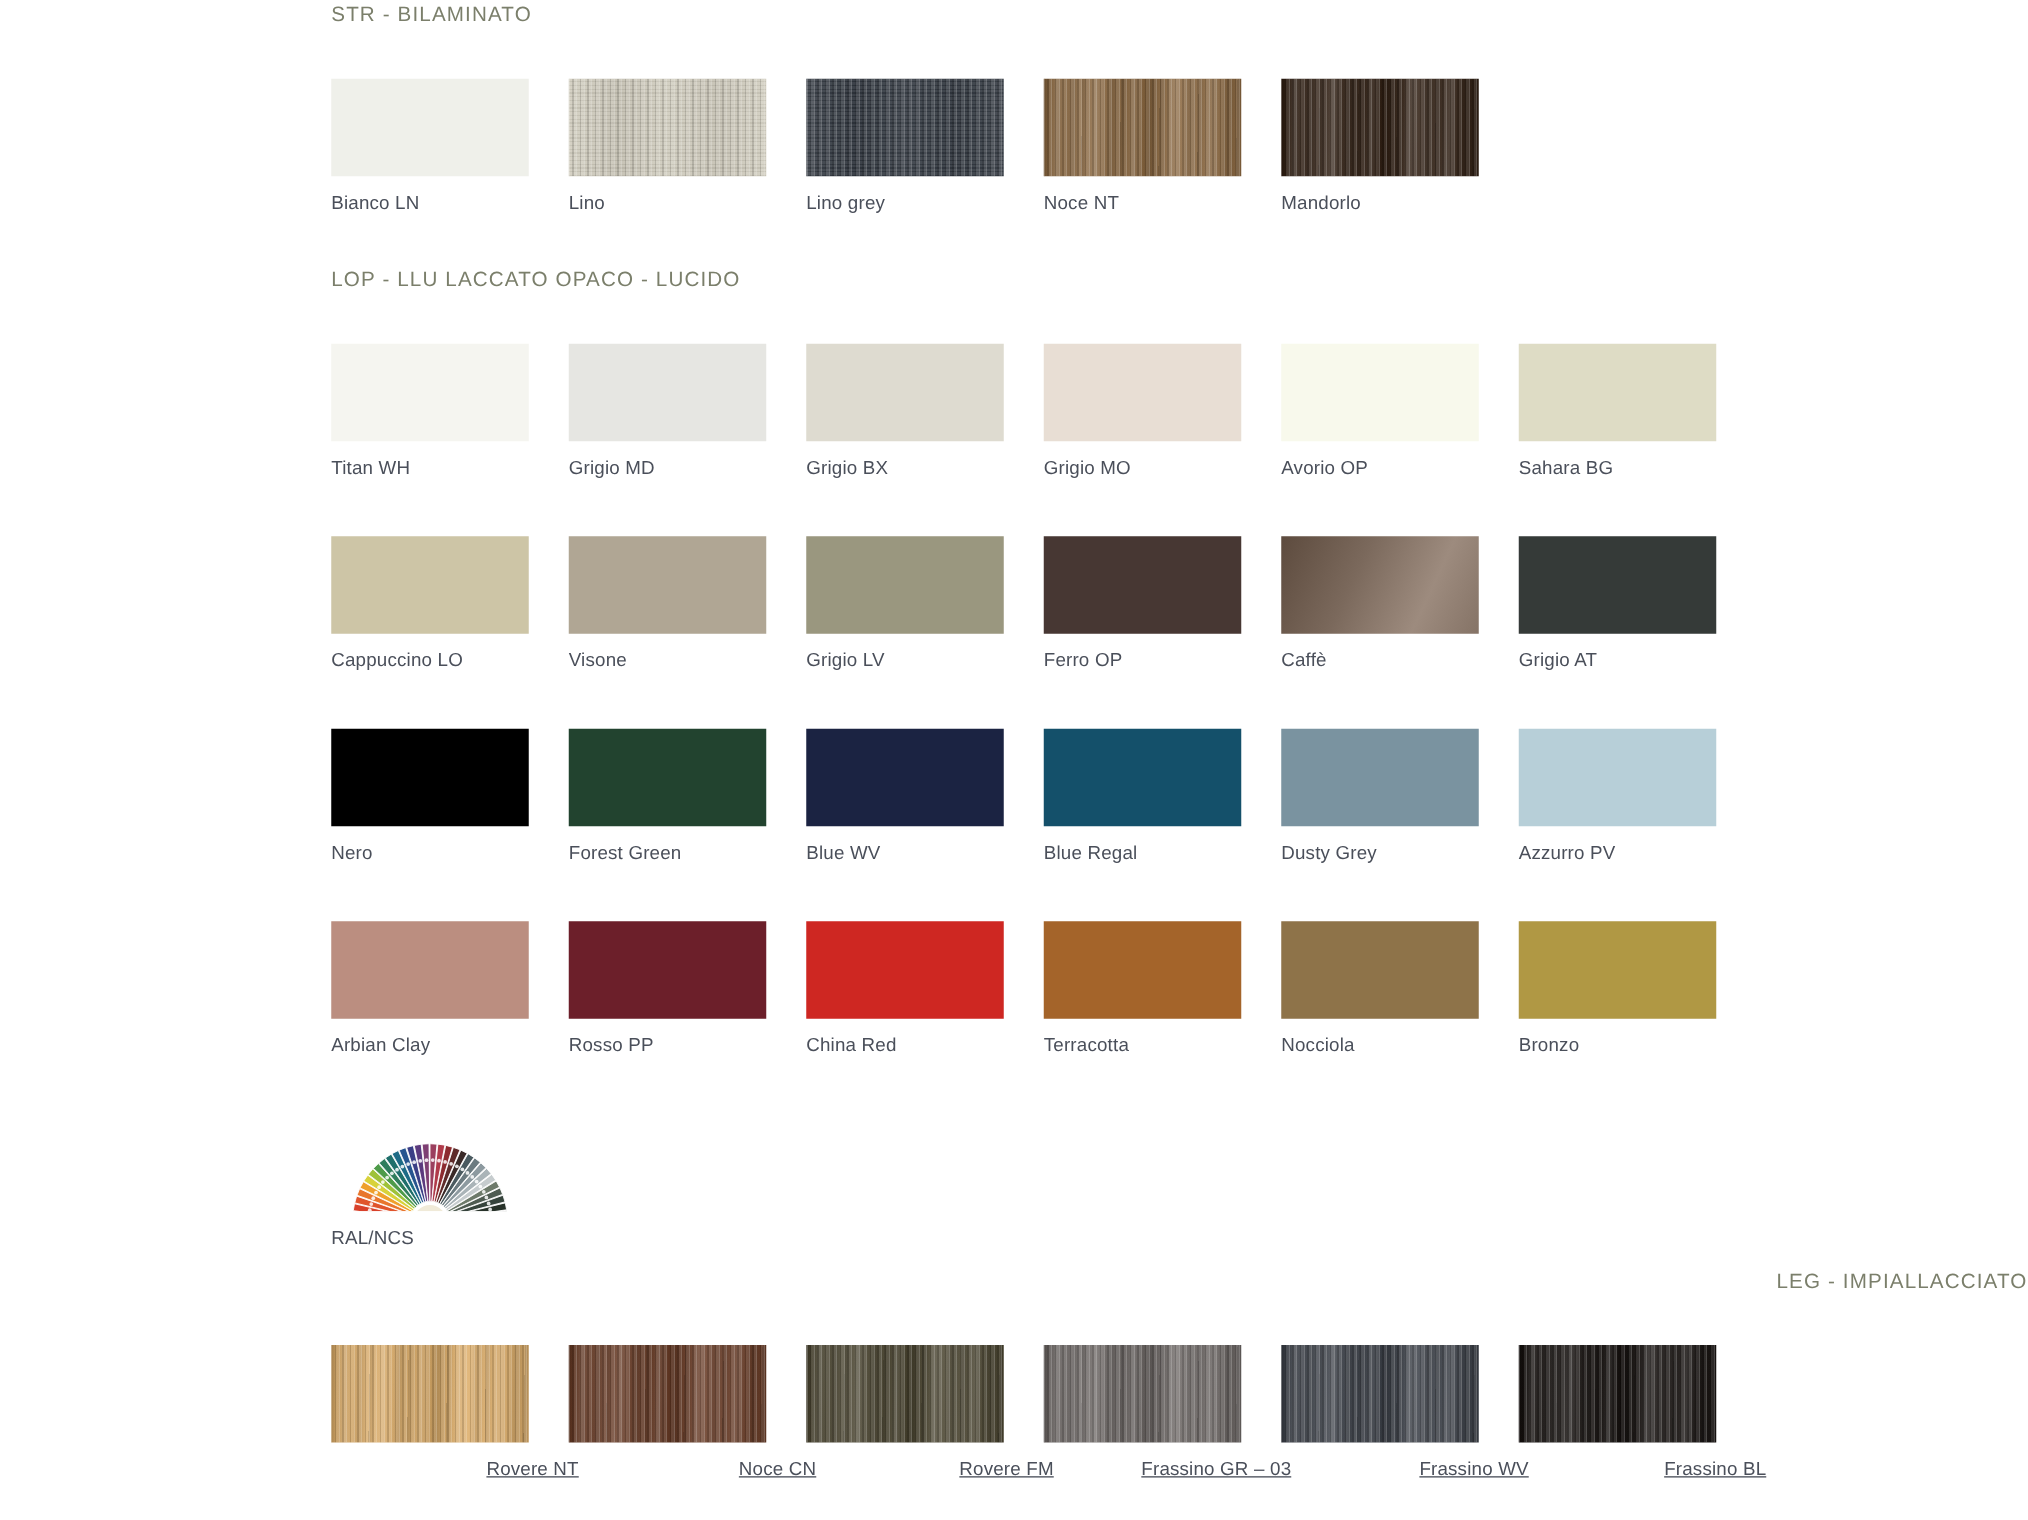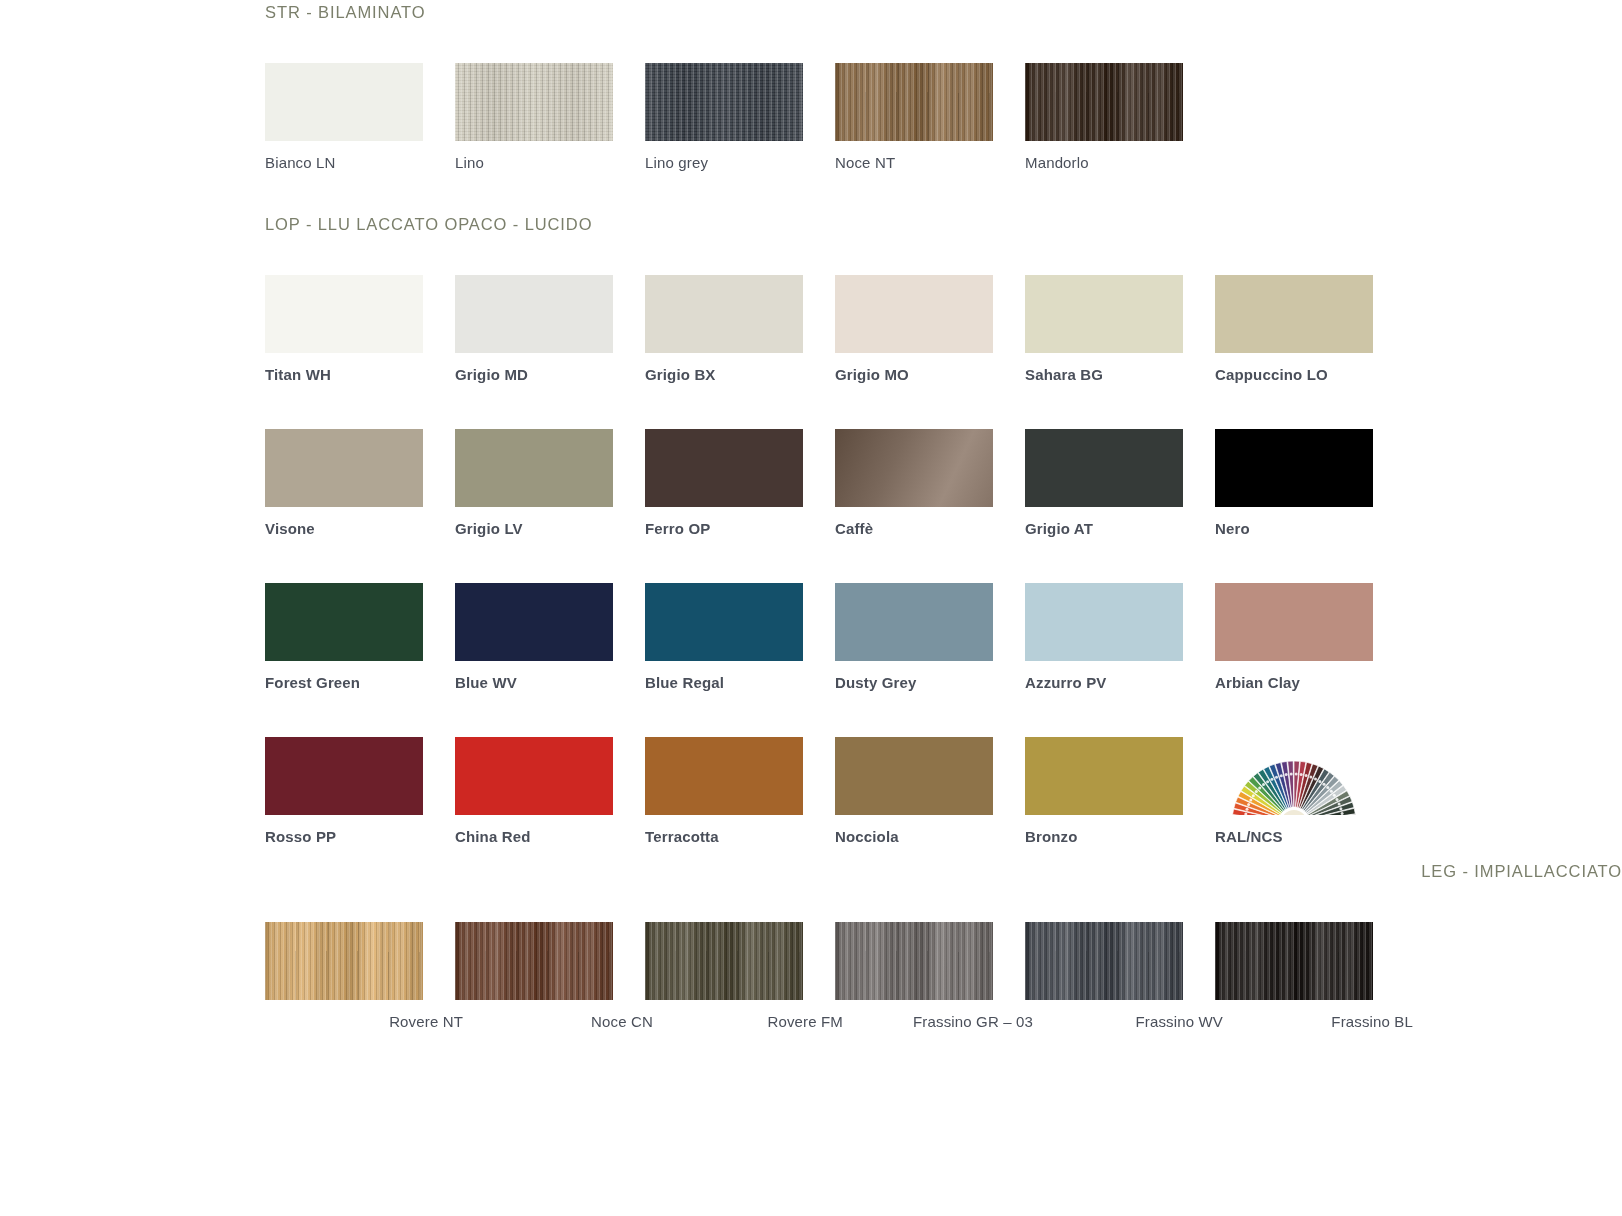--- a/index.html
+++ b/index.html
@@ -135,36 +135,40 @@
       </div>
       <div class="swatch-cell">
         <div class="swatch tex-wood" id="sw-str-4" style="background: linear-gradient(90deg, rgb(40, 25, 14) 0%, rgb(72, 57, 46) 18%, rgb(58, 43, 32) 34%, rgb(42, 27, 16) 52%, rgb(74, 59, 48) 70%, rgb(58, 43, 32) 86%, rgb(44, 29, 18) 100%);"></div>
         <div class="swatch-label">Mandorlo</div>
       </div>
     </div>
   </div>
 
   <div class="section" style="padding-top:45px;">
     <div class="section-title">LOP - LLU LACCATO OPACO - LUCIDO</div>
-    <div class="grid" id="grid-lop" style="margin-top:41px; row-gap:47px;font-weight:bold;">
+    <div class="grid" id="grid-lop" style="margin-top:41px; row-gap:47px;">
         <div class="swatch-cell">
           <div class="swatch" style="background-color: rgb(245, 245, 240);"></div>
           <div class="swatch-label">Titan WH</div>
         </div>
         <div class="swatch-cell">
           <div class="swatch" style="background-color: rgb(230, 230, 226);"></div>
           <div class="swatch-label">Grigio MD</div>
         </div>
         <div class="swatch-cell">
           <div class="swatch" style="background-color: rgb(222, 219, 208);"></div>
           <div class="swatch-label">Grigio BX</div>
         </div>
         <div class="swatch-cell">
           <div class="swatch" style="background-color: rgb(232, 222, 212);"></div>
           <div class="swatch-label">Grigio MO</div>
+        </div>
+        <div class="swatch-cell">
+          <div class="swatch" style="background-color: rgb(248, 249, 236);"></div>
+          <div class="swatch-label">Avorio OP</div>
         </div>
         <div class="swatch-cell">
           <div class="swatch" style="background-color: rgb(222, 220, 197);"></div>
           <div class="swatch-label">Sahara BG</div>
         </div>
         <div class="swatch-cell">
           <div class="swatch" style="background-color: rgb(205, 197, 166);"></div>
           <div class="swatch-label">Cappuccino LO</div>
         </div>
         <div class="swatch-cell">
@@ -302,21 +306,21 @@
               <circle cx="79" cy="86" r="4" fill="#9aa0a6"></circle>
             </svg>
           </div>
           <div class="swatch-label">RAL/NCS</div>
         </div>
       </div>
   </div>
 
   <div class="section" style="padding-top:18px;text-align:right;">
     <div class="section-title">LEG - IMPIALLACCIATO</div>
-    <div class="grid" id="grid-leg" style="margin-top:41px; row-gap:47px;">
+    <div class="grid" id="grid-leg" style="margin-top:41px; row-gap:47px;text-decoration:underline;">
         <div class="swatch-cell">
           <div class="swatch tex-wood" style="background: linear-gradient(90deg, rgb(192, 150, 90) 0%, rgb(224, 182, 122) 18%, rgb(210, 168, 108) 34%, rgb(194, 152, 92) 52%, rgb(226, 184, 124) 70%, rgb(210, 168, 108) 86%, rgb(196, 154, 94) 100%);"></div>
           <div class="swatch-label">Rovere NT</div>
         </div>
         <div class="swatch-cell">
           <div class="swatch tex-wood" style="background: linear-gradient(90deg, rgb(89, 49, 30) 0%, rgb(121, 81, 62) 18%, rgb(107, 67, 48) 34%, rgb(91, 51, 32) 52%, rgb(123, 83, 64) 70%, rgb(107, 67, 48) 86%, rgb(93, 53, 34) 100%);"></div>
           <div class="swatch-label">Noce CN</div>
         </div>
         <div class="swatch-cell">
           <div class="swatch tex-wood" style="background: linear-gradient(90deg, rgb(63, 58, 40) 0%, rgb(95, 90, 72) 18%, rgb(81, 76, 58) 34%, rgb(65, 60, 42) 52%, rgb(97, 92, 74) 70%, rgb(81, 76, 58) 86%, rgb(67, 62, 44) 100%);"></div>

